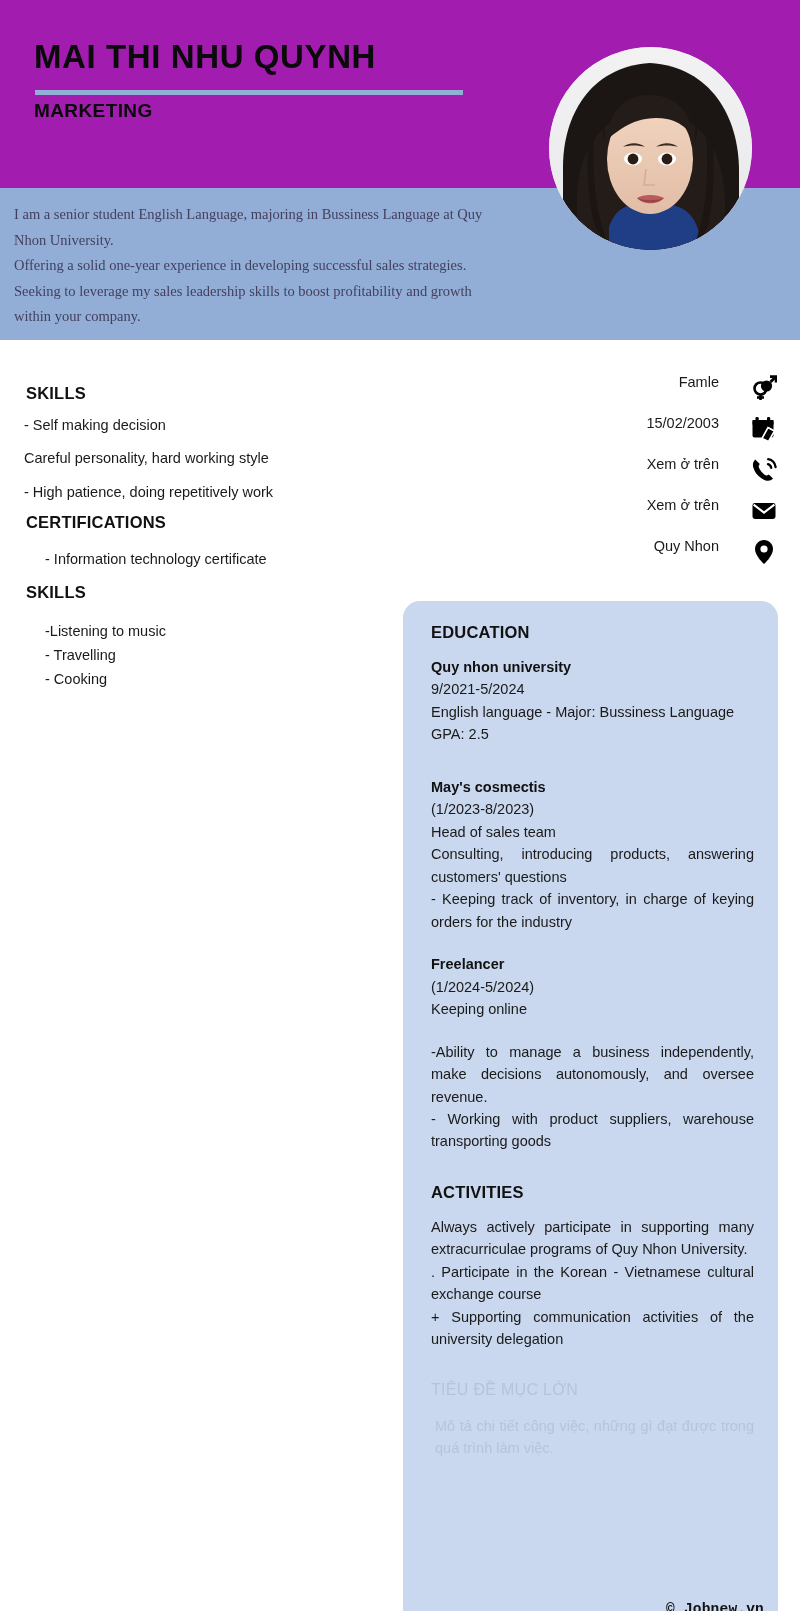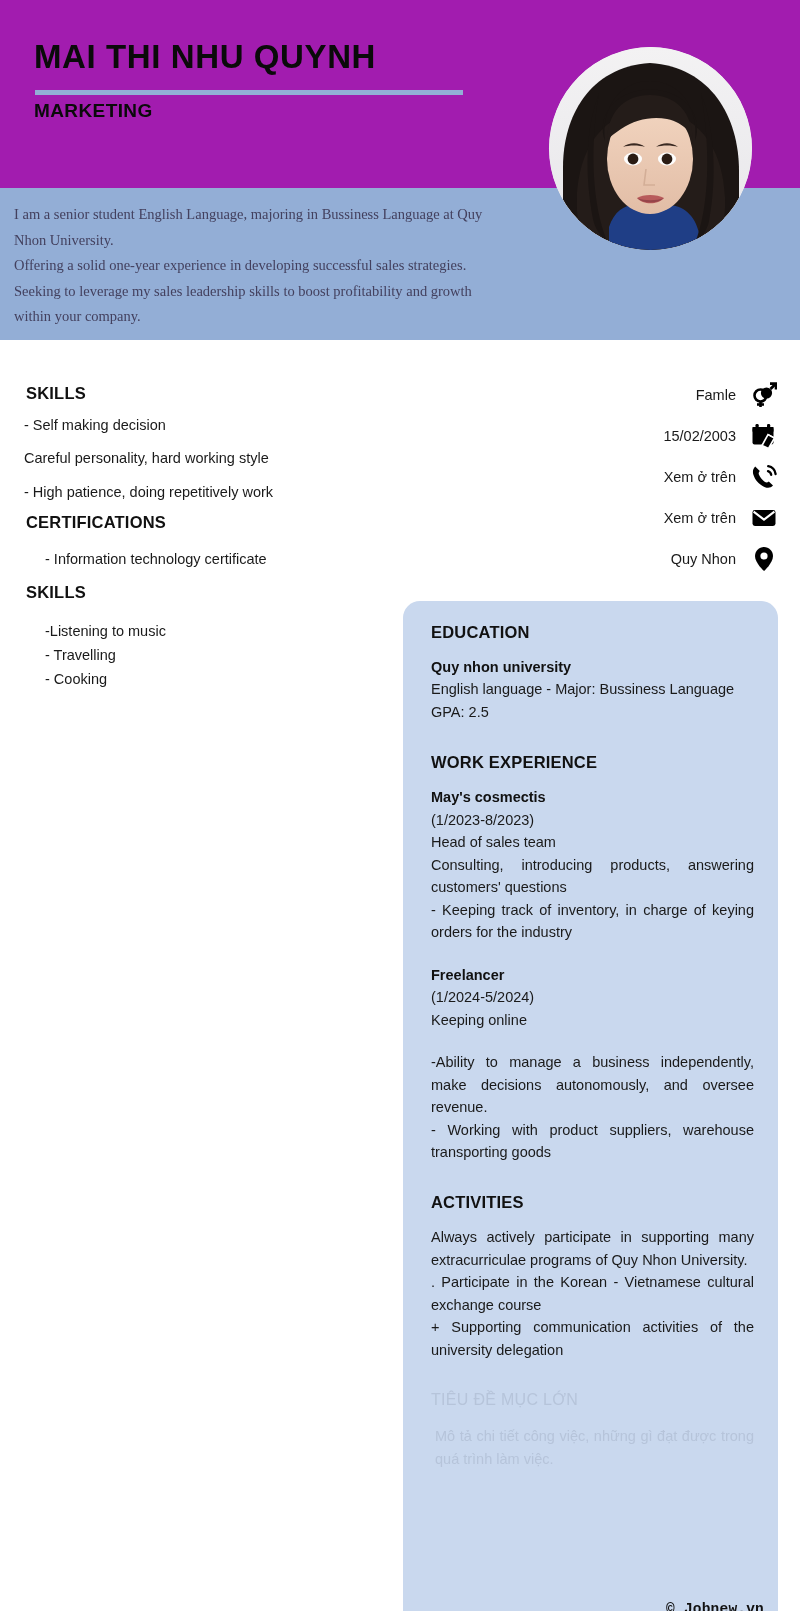--- a/index.html
+++ b/index.html
@@ -103,24 +103,23 @@
   .left-col .h3 { position: absolute; left: 45px; top: 316px; }
 
   
   .contact {
     position: absolute;
     right: 22px; top: 374px;
     width: 340px;
   }
   .contact-row {
     display: flex;
-    align-items: center;
     justify-content: flex-end;
     height: 41px;
-    gap: 14px;
+    gap: 31px;
   }
   .contact-val {
     font-size: 14.5px;
     color: #1a1a1a;
     text-align: right;
   }
   .contact-icon {
     width: 28px; height: 28px;
     display: flex;
     align-items: center;
@@ -313,26 +312,26 @@
       </svg>
     </span>
   </div>
 
 </div>
 
 <div class="card">
 
   <div class="card-title">EDUCATION</div>
   <div class="card-sub">Quy nhon university</div>
+  <div class="card-body">9/2021-5/2024</div>
   <div class="card-body">English language - Major: Bussiness Language
 GPA: 2.5</div>
 
   <div class="gap-lg"></div>
 
-  <div class="card-title">WORK EXPERIENCE</div>
 
   <div>
     <div class="card-sub">May's cosmectis</div>
     <div class="card-body">(1/2023-8/2023)</div>
     <div class="card-body">Head of sales team</div>
     <div class="card-body">     Consulting, introducing products, answering customers' questions
 - Keeping track of inventory, in charge of keying orders for the industry</div>
   </div>
 
   <div class="gap-md"></div>

